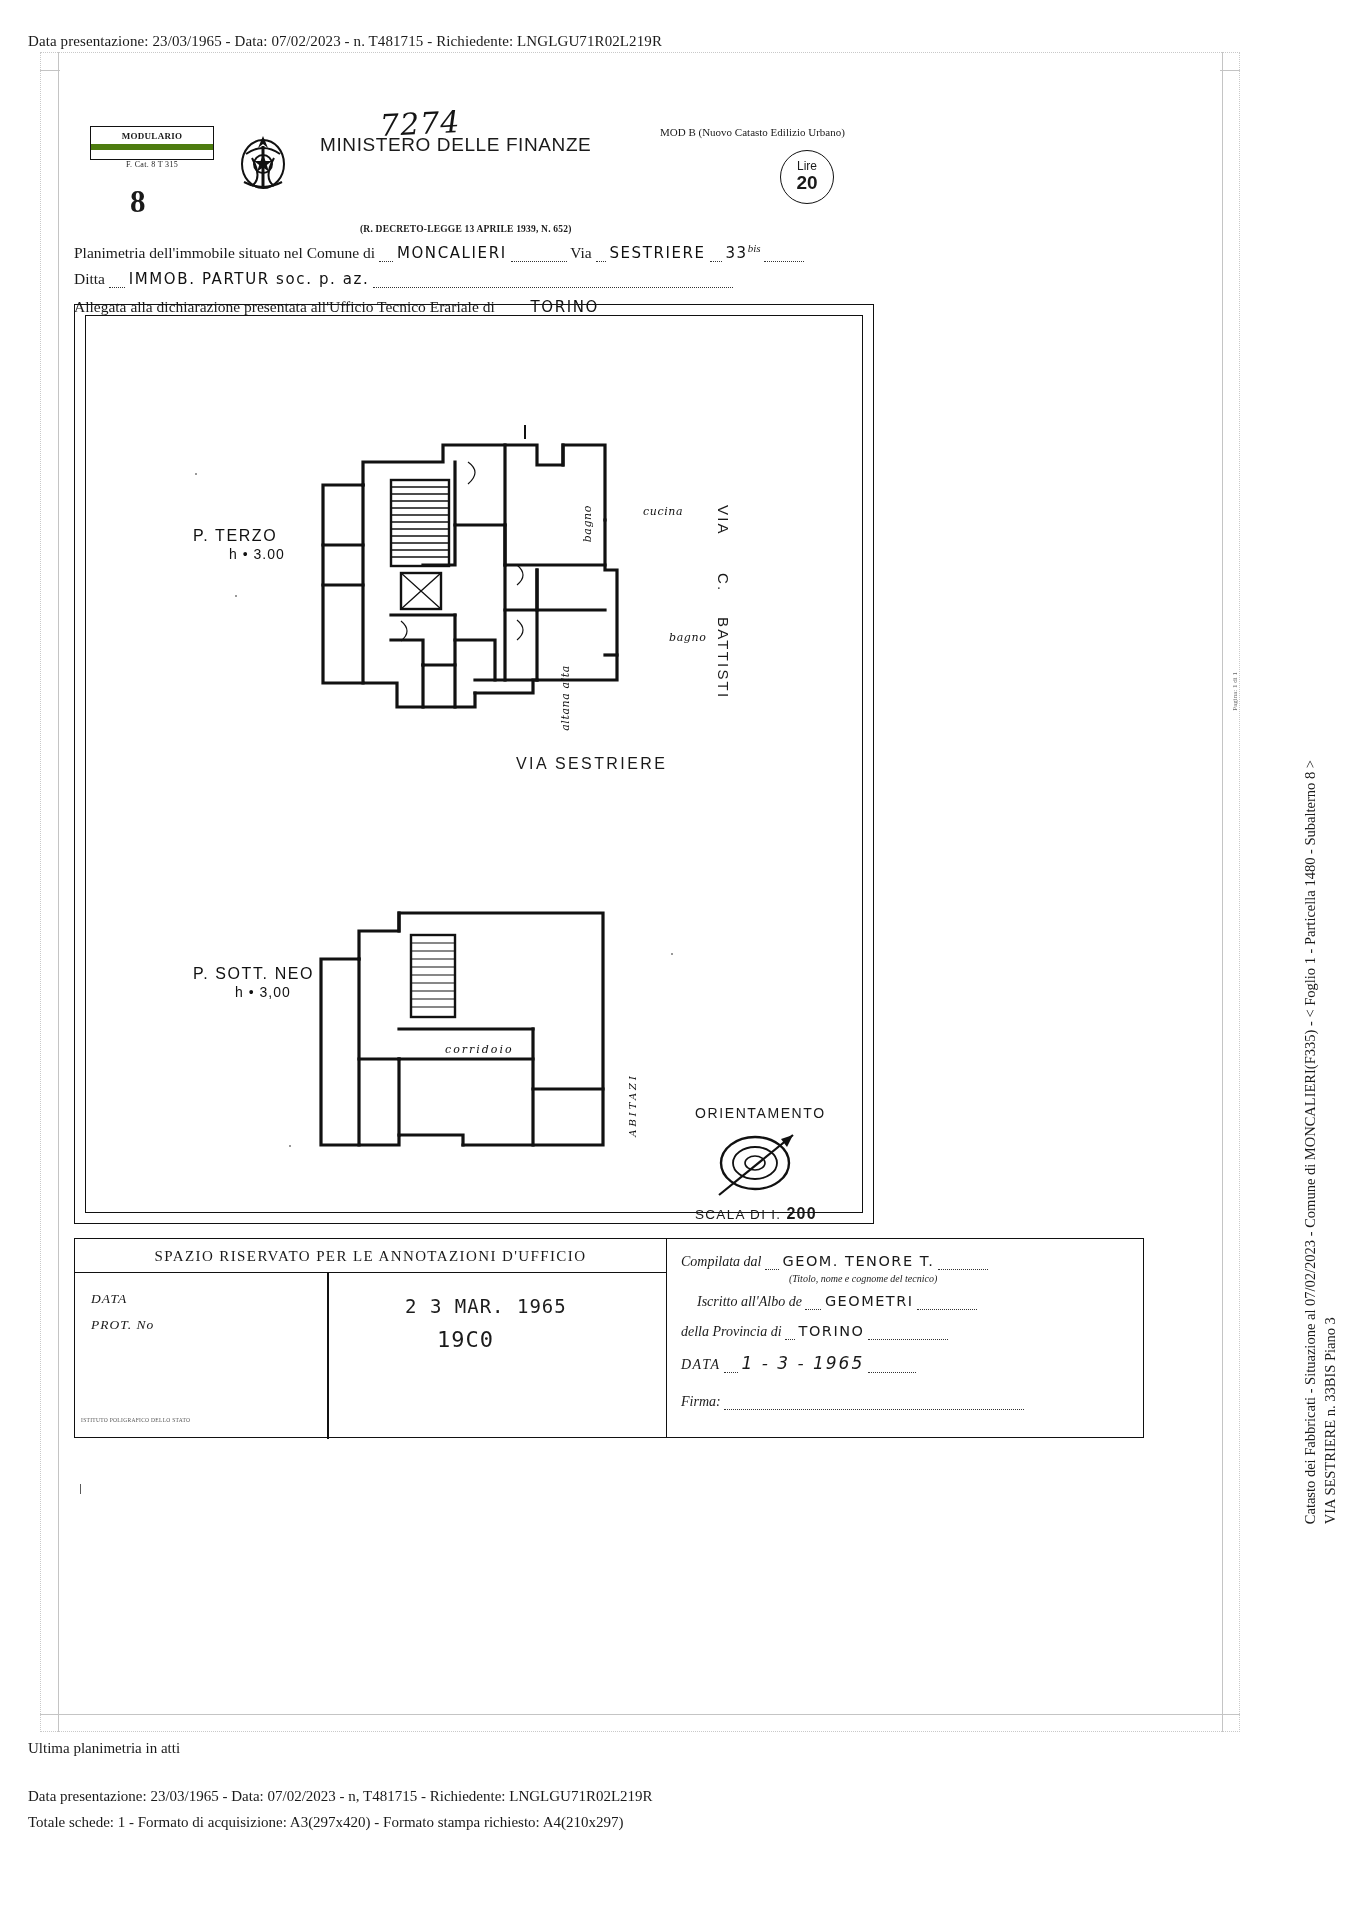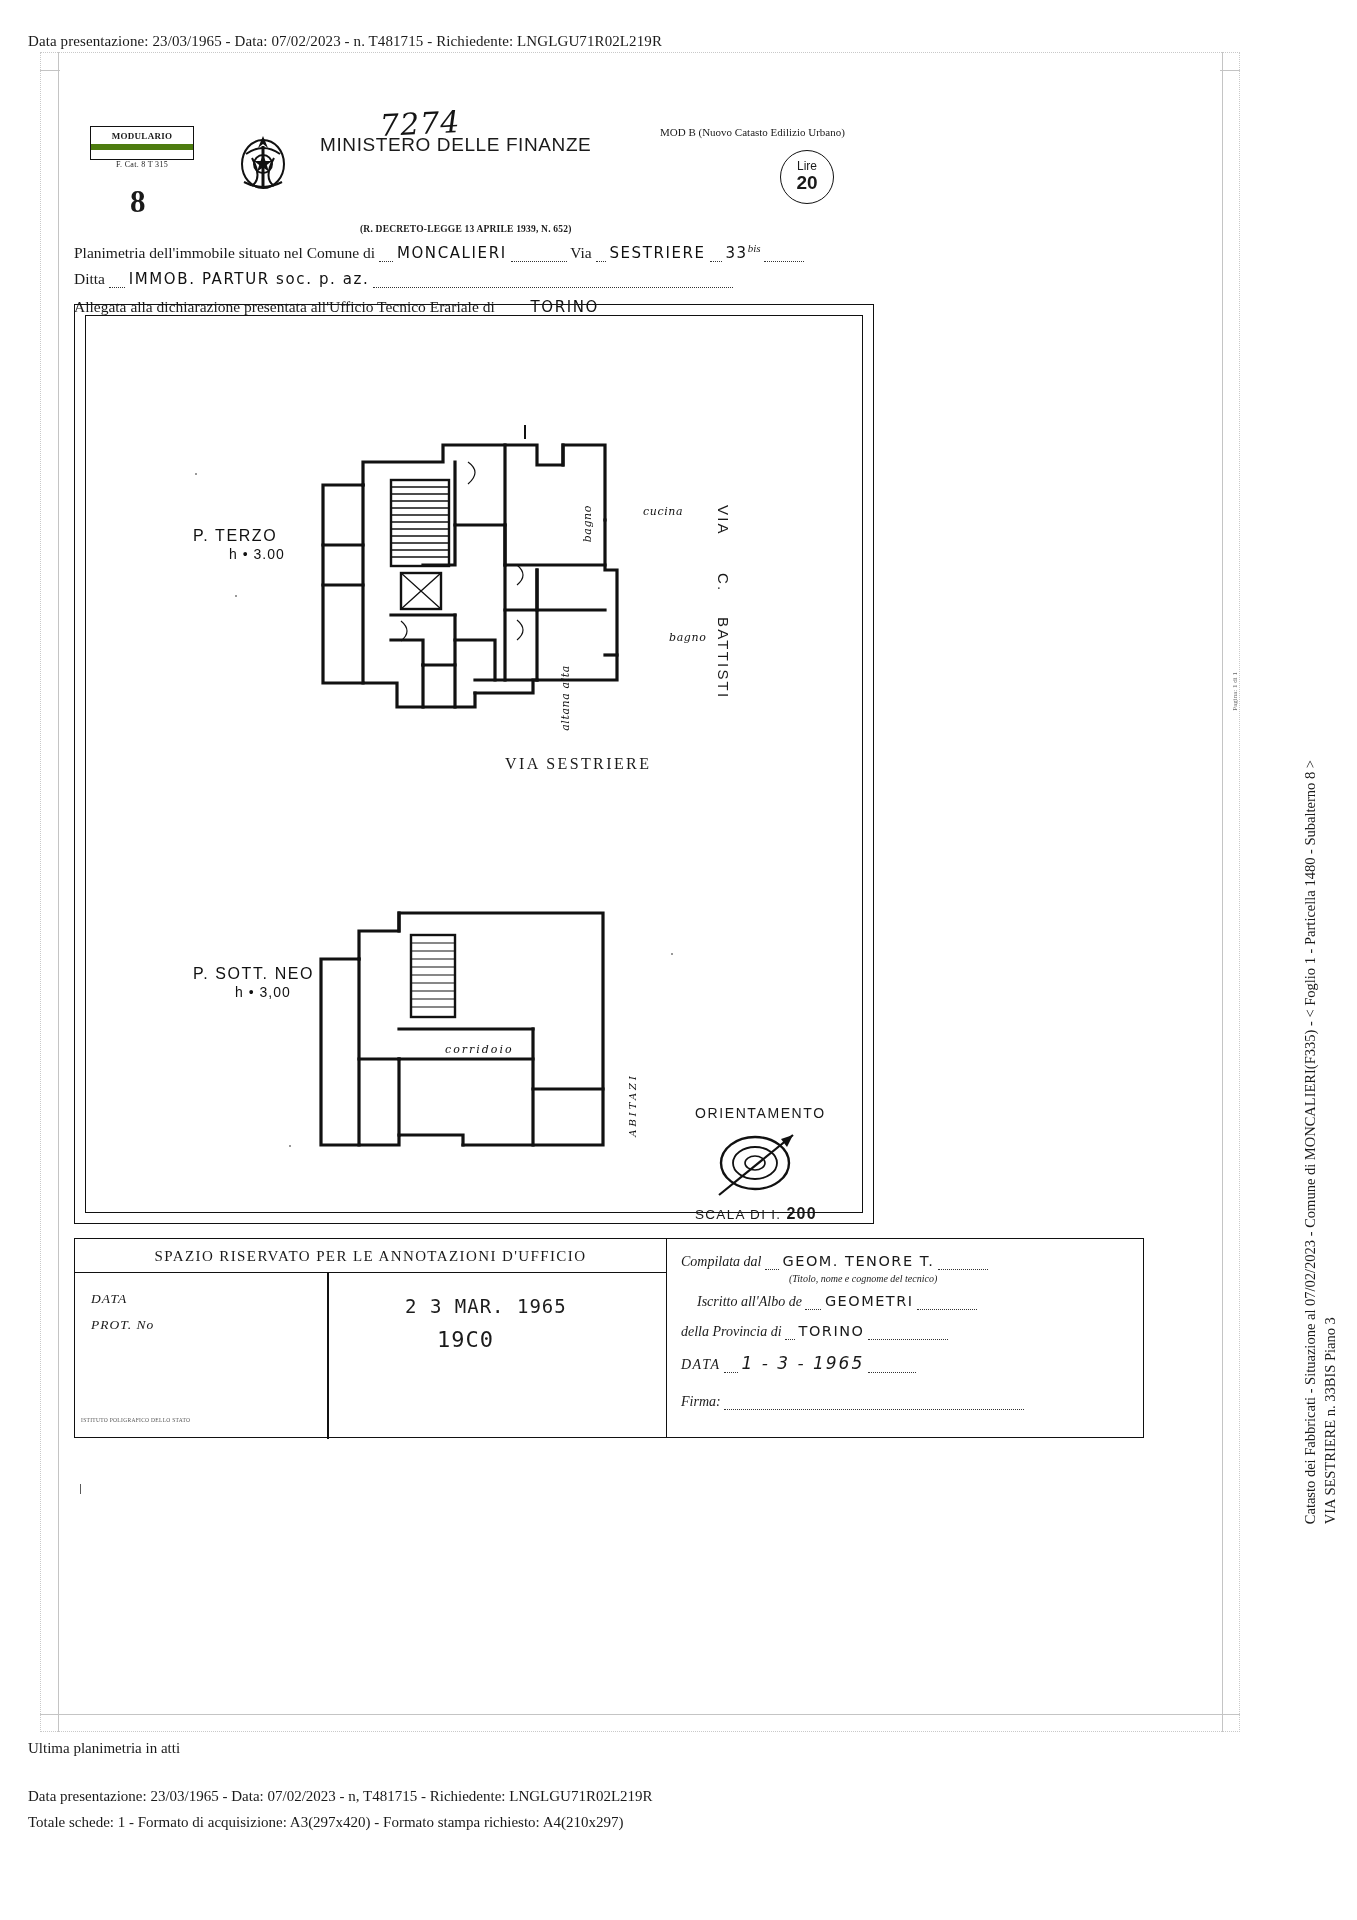--- a/index.html
+++ b/index.html
@@ -61,21 +61,21 @@
   .sheet {
     position: absolute;
     left: 60px; top: 66px;
     width: 1160px; height: 1640px;
     background: #fff;
   }
 
   
   .modulario {
     position: absolute; left: 30px; top: 60px;
-    width: 104px; height: 34px;
+    width: 124px; height: 34px;
     border: 1.5px solid #111;
     font-size: 8.5px;
     text-align: center;
     line-height: 1.25;
     padding-top: 4px;
     font-family: "Liberation Serif", serif;
   }
   .modulario .m1 { font-weight: bold; letter-spacing: .3px; font-size: 9px;}
   .modulario .m2 { font-weight: normal; letter-spacing: .3px; font-size: 8px; border-top:6px solid #4d7c0f; margin-top:2px; padding-top:10px;}
 
@@ -173,23 +173,24 @@
     position: absolute;
     font-family: "Liberation Sans", sans-serif;
     font-size: 16px;
     letter-spacing: 1.6px;
     color: #111;
   }
   .plan-label small { font-size: 14px; letter-spacing: 1px; }
 
   .street-label {
     position: absolute;
-    font-family: Liberation Serif, serif;
+    font-family: Liberation Sans, sans-serif;
     font-size: 16px;
     letter-spacing: 2.4px;
+    margin-left: 11px;
   }
   .street-vert {
     position: absolute;
     font-family: "Liberation Sans", sans-serif;
     font-size: 15px;
     letter-spacing: 2.2px;
     writing-mode: vertical-rl;
   }
 
   .room-label {

